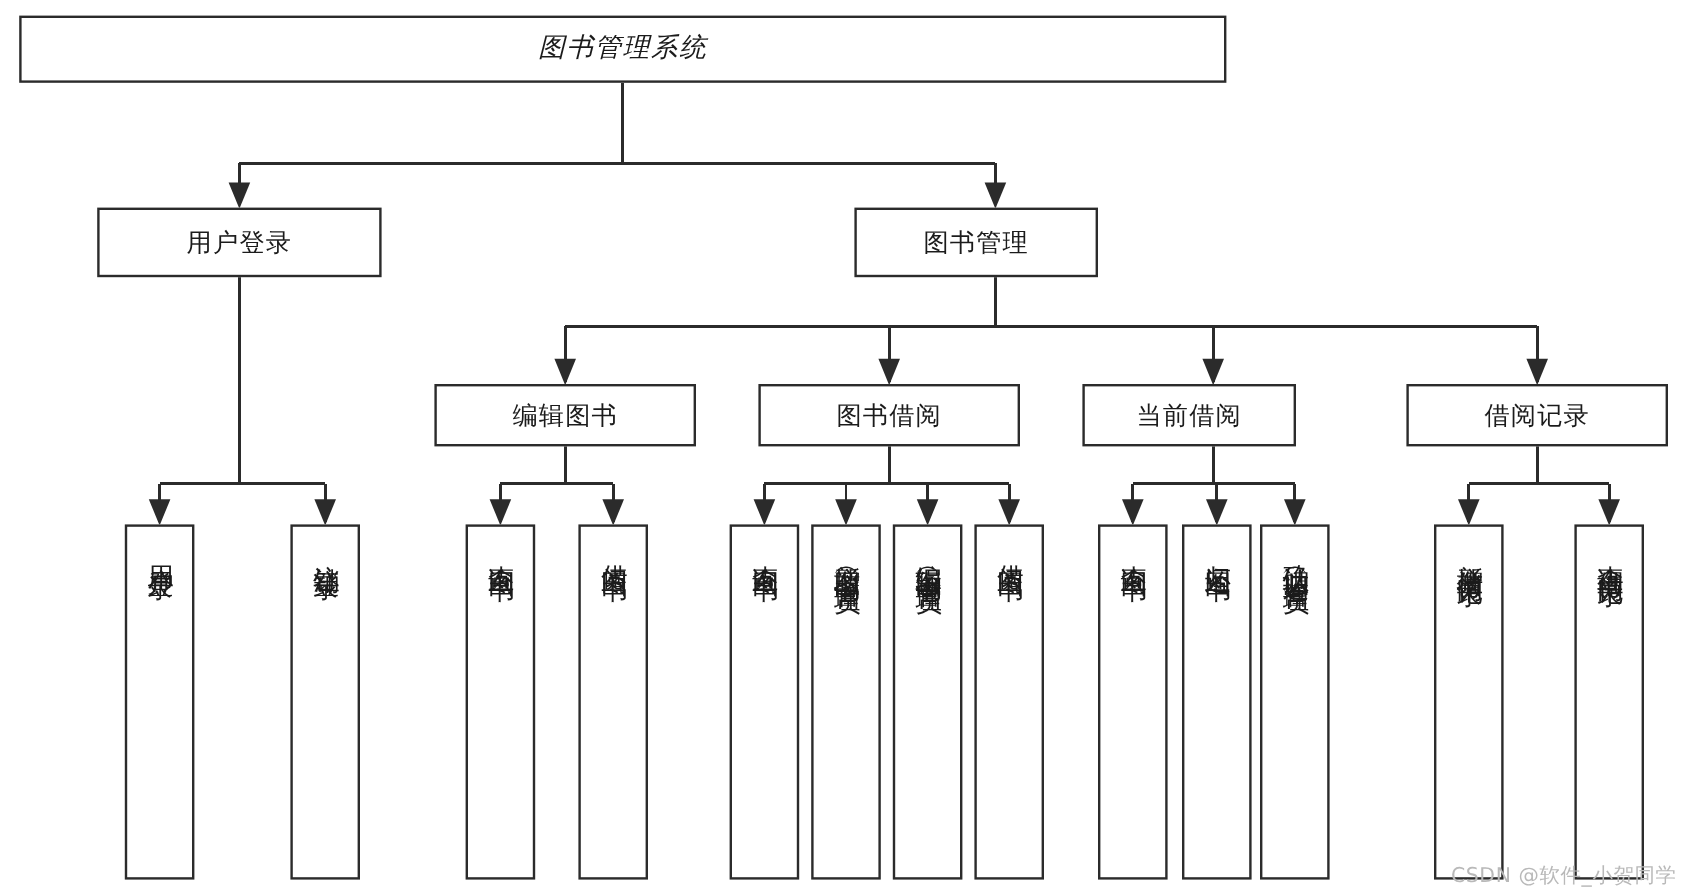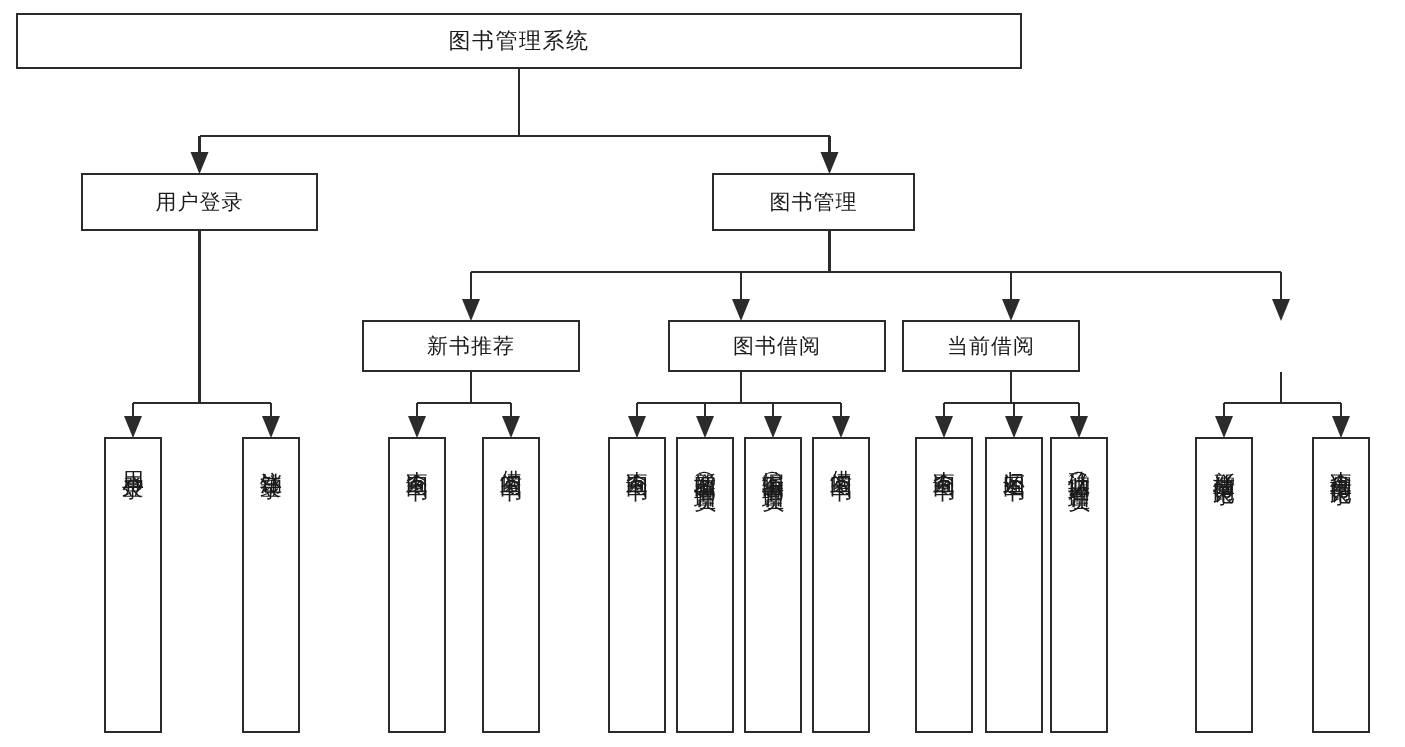--- a/index.html
+++ b/index.html
@@ -129,40 +129,43 @@
       <line x1="1079" y1="403" x2="1079" y2="435" stroke="#2b2b2b" stroke-width="2.4" shape-rendering="crispEdges"></line>
       <path d="M 1070 416 L 1088 416 L 1079 438 Z" fill="#2b2b2b"></path>
       <line x1="1281" y1="372" x2="1281" y2="403" stroke="#2b2b2b" stroke-width="2.4" shape-rendering="crispEdges"></line>
       <line x1="1224" y1="403" x2="1341" y2="403" stroke="#2b2b2b" stroke-width="2.4" shape-rendering="crispEdges"></line>
       <line x1="1224" y1="403" x2="1224" y2="435" stroke="#2b2b2b" stroke-width="2.4" shape-rendering="crispEdges"></line>
       <path d="M 1215 416 L 1233 416 L 1224 438 Z" fill="#2b2b2b"></path>
       <line x1="1341" y1="403" x2="1341" y2="435" stroke="#2b2b2b" stroke-width="2.4" shape-rendering="crispEdges"></line>
       <path d="M 1332 416 L 1350 416 L 1341 438 Z" fill="#2b2b2b"></path>
     </svg>
 
-  <div class="node root horiz" style="left: 16px; top: 13px; width: 1006px; height: 56px;">
+  <div class="node root horiz" style="left: 16px; top: 13px; width: 1006px; height: 56px; font-style: italic;">
     <span class="lbl">图书管理系统</span>
   </div>
 
   <div class="node horiz" style="left: 81px; top: 173px; width: 237px; height: 58px;">
     <span class="lbl">用户登录</span>
   </div>
   <div class="node horiz" style="left: 712px; top: 173px; width: 203px; height: 58px;">
     <span class="lbl">图书管理</span>
   </div>
 
   <div class="node horiz" style="left: 362px; top: 320px; width: 218px; height: 52px;">
-    <span class="lbl">新书推荐</span>
-  </div>
-  <div class="node horiz" style="left: 632px; top: 320px; width: 218px; height: 52px; margin-left: 36px;">
+    <span class="lbl">编辑图书</span>
+  </div>
+  <div class="node horiz" style="left: 632px; top: 320px; width: 218px; height: 52px;">
     <span class="lbl">图书借阅</span>
   </div>
   <div class="node horiz" style="left: 902px; top: 320px; width: 178px; height: 52px;">
     <span class="lbl">当前借阅</span>
   </div>
+  <div class="node horiz" style="left: 1172px; top: 320px; width: 218px; height: 52px;">
+    <span class="lbl">借阅记录</span>
+  </div>
 
   <div class="node vert" style="left: 104px; top: 437px; width: 58px; height: 296px;">
     <span class="lbl">用户登录</span>
   </div>
   <div class="node vert" style="left: 242px; top: 437px; width: 58px; height: 296px;">
     <span class="lbl">注销登录</span>
   </div>
   <div class="node vert" style="left: 388px; top: 437px; width: 58px; height: 296px;">
     <span class="lbl">查询图书</span>
   </div>
@@ -190,13 +193,14 @@
   <div class="node vert" style="left: 1050px; top: 437px; width: 58px; height: 296px;">
     <span class="lbl">确认归还（管理员）</span>
   </div>
   <div class="node vert" style="left: 1195px; top: 437px; width: 58px; height: 296px;">
     <span class="lbl">新增借阅记录</span>
   </div>
   <div class="node vert" style="left: 1312px; top: 437px; width: 58px; height: 296px;">
     <span class="lbl">查询借阅记录</span>
   </div>
 
+  <div class="watermark">CSDN @软件_小贺同学</div>
 </div>
 
 </body></html>

